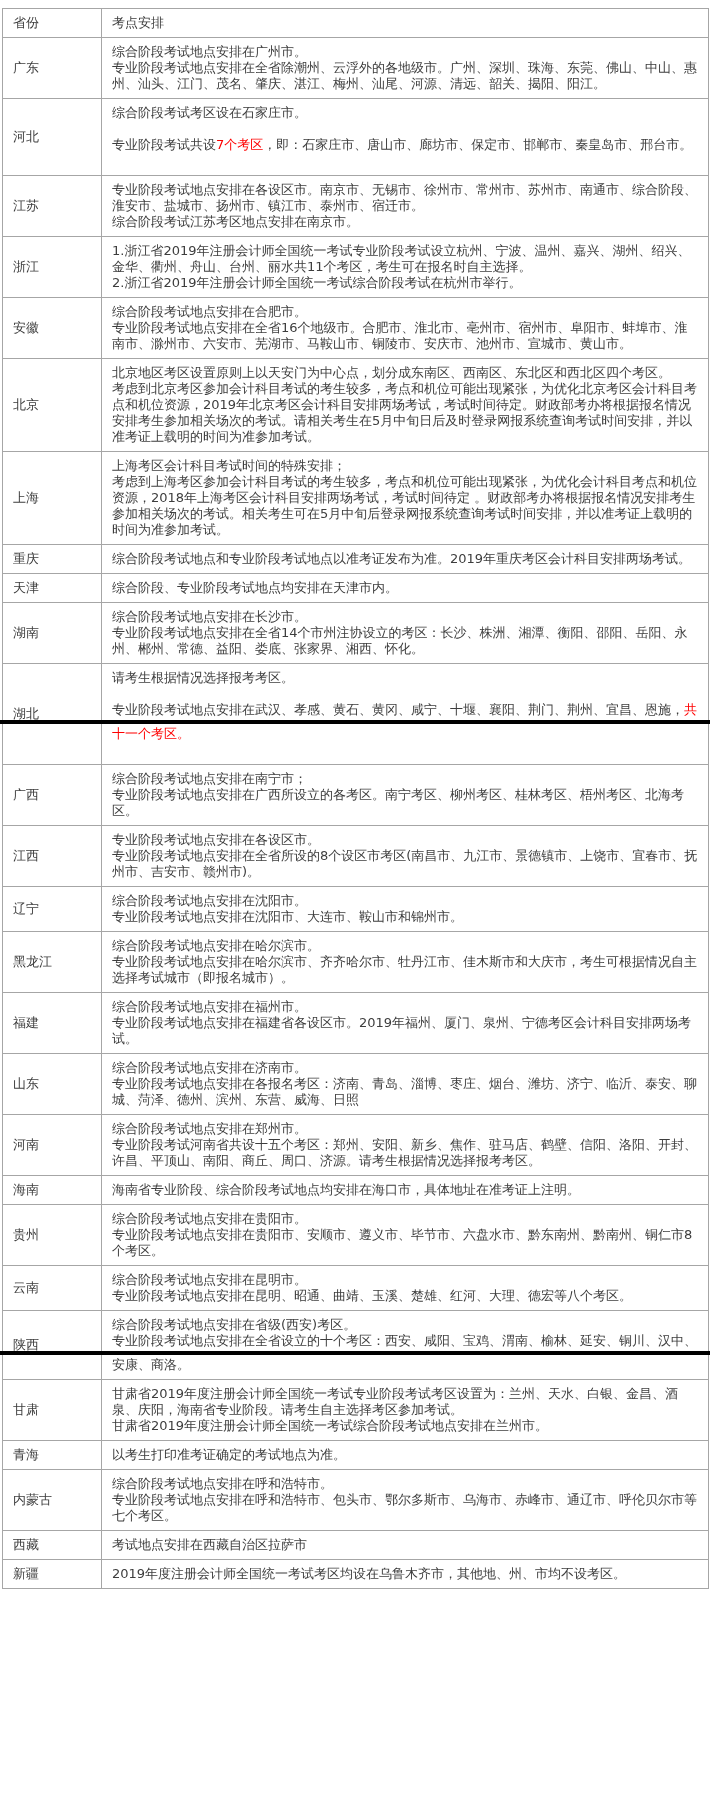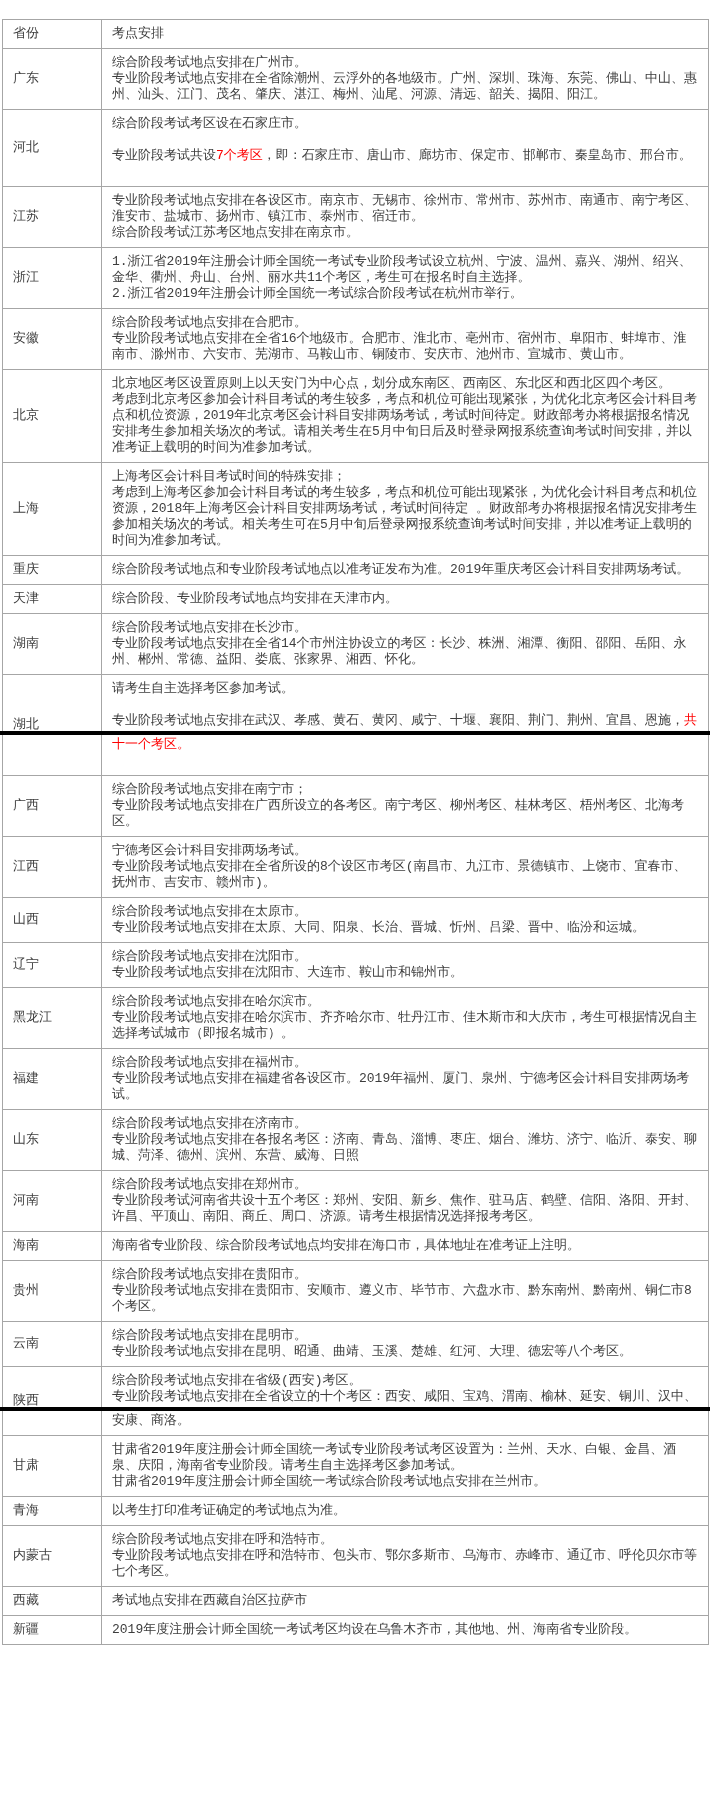--- a/index.html
+++ b/index.html
@@ -7,21 +7,21 @@
   }
   *{box-sizing:border-box;}
   html,body{margin:0;padding:0;background:var(--bg);}
   body{
     width:710px;
     font-family:"DejaVu Sans","Liberation Sans",sans-serif;
     color:var(--text);
     font-size:13px;
     line-height:16px;
   }
-  .page{padding:19px 2px 8px 2px;font-family:Liberation Mono, monospace;}
+  .page{padding:8px 2px 8px 2px;}
   table.loc{
     width:706px;
     border-collapse:collapse;
     table-layout:fixed;
   }
   table.loc th, table.loc td{
     border:1px solid var(--border);
     padding:6px 10px;
     vertical-align:middle;
     font-weight:normal;
@@ -69,21 +69,21 @@
           <td class="arr">
             <div class="line"><span class="run">综合阶段考试考区设在石家庄市。</span></div>
             <div class="line blank"></div>
             <div class="line"><span class="run">专业阶段考试共设</span><span class="run red">7个考区</span><span class="run">，即：石家庄市、唐山市、廊坊市、保定市、邯郸市、秦皇岛市、邢台市。</span></div>
             <div class="line blank"></div>
           </td>
         </tr>
         <tr>
           <td><span>江苏</span></td>
           <td class="arr">
-            <div class="line"><span class="run">专业阶段考试地点安排在各设区市。南京市、无锡市、徐州市、常州市、苏州市、南通市、南宁考区、淮安市、盐城市、扬州市、镇江市、泰州市、宿迁市。</span></div>
+            <div class="line"><span class="run">专业阶段考试地点安排在各设区市。南京市、无锡市、徐州市、常州市、苏州市、南通市、综合阶段、淮安市、盐城市、扬州市、镇江市、泰州市、宿迁市。</span></div>
             <div class="line"><span class="run">综合阶段考试江苏考区地点安排在南京市。</span></div>
           </td>
         </tr>
         <tr>
           <td><span>浙江</span></td>
           <td class="arr">
             <div class="line"><span class="run">1.浙江省2019年注册会计师全国统一考试专业阶段考试设立杭州、宁波、温州、嘉兴、湖州、绍兴、金华、衢州、舟山、台州、丽水共11个考区，考生可在报名时自主选择。</span></div>
             <div class="line"><span class="run">2.浙江省2019年注册会计师全国统一考试综合阶段考试在杭州市举行。</span></div>
           </td>
         </tr>
@@ -123,47 +123,40 @@
         <tr>
           <td><span>湖南</span></td>
           <td class="arr">
             <div class="line"><span class="run">综合阶段考试地点安排在长沙市。</span></div>
             <div class="line"><span class="run">专业阶段考试地点安排在全省14个市州注协设立的考区：长沙、株洲、湘潭、衡阳、邵阳、岳阳、永州、郴州、常德、益阳、娄底、张家界、湘西、怀化。</span></div>
           </td>
         </tr>
         <tr>
           <td><span>湖北</span></td>
           <td class="arr">
-            <div class="line"><span class="run">请考生自主选择考区参加考试。</span></div>
+            <div class="line"><span class="run">请考生根据情况选择报考考区。</span></div>
             <div class="line blank"></div>
             <div class="line"><span class="run">专业阶段考试地点安排在武汉、孝感、黄石、黄冈、咸宁、十堰、襄阳、荆门、荆州、宜昌、恩施，</span><span class="run red">共</span></div>
             <div class="page-divider"></div>
             <div class="line"><span class="run red">十一个考区。</span></div>
             <div class="line blank"></div>
           </td>
         </tr>
         <tr>
           <td><span>广西</span></td>
           <td class="arr">
             <div class="line"><span class="run">综合阶段考试地点安排在南宁市；</span></div>
             <div class="line"><span class="run">专业阶段考试地点安排在广西所设立的各考区。南宁考区、柳州考区、桂林考区、梧州考区、北海考区。</span></div>
           </td>
         </tr>
         <tr>
           <td><span>江西</span></td>
           <td class="arr">
-            <div class="line"><span class="run">宁德考区会计科目安排两场考试。</span></div>
+            <div class="line"><span class="run">专业阶段考试地点安排在各设区市。</span></div>
             <div class="line"><span class="run">专业阶段考试地点安排在全省所设的8个设区市考区(南昌市、九江市、景德镇市、上饶市、宜春市、抚州市、吉安市、赣州市)。</span></div>
-          </td>
-        </tr>
-        <tr>
-          <td><span>山西</span></td>
-          <td class="arr">
-            <div class="line"><span class="run">综合阶段考试地点安排在太原市。</span></div>
-            <div class="line"><span class="run">专业阶段考试地点安排在太原、大同、阳泉、长治、晋城、忻州、吕梁、晋中、临汾和运城。</span></div>
           </td>
         </tr>
         <tr>
           <td><span>辽宁</span></td>
           <td class="arr">
             <div class="line"><span class="run">综合阶段考试地点安排在沈阳市。</span></div>
             <div class="line"><span class="run">专业阶段考试地点安排在沈阳市、大连市、鞍山市和锦州市。</span></div>
           </td>
         </tr>
         <tr>
@@ -245,18 +238,18 @@
         </tr>
         <tr>
           <td><span>西藏</span></td>
           <td class="arr">
             <div class="line"><span class="run">考试地点安排在西藏自治区拉萨市</span></div>
           </td>
         </tr>
         <tr>
           <td><span>新疆</span></td>
           <td class="arr">
-            <div class="line"><span class="run">2019年度注册会计师全国统一考试考区均设在乌鲁木齐市，其他地、州、海南省专业阶段。</span></div>
+            <div class="line"><span class="run">2019年度注册会计师全国统一考试考区均设在乌鲁木齐市，其他地、州、市均不设考区。</span></div>
           </td>
         </tr>
       </tbody>
   </table>
 </div>
 
 </body></html>

